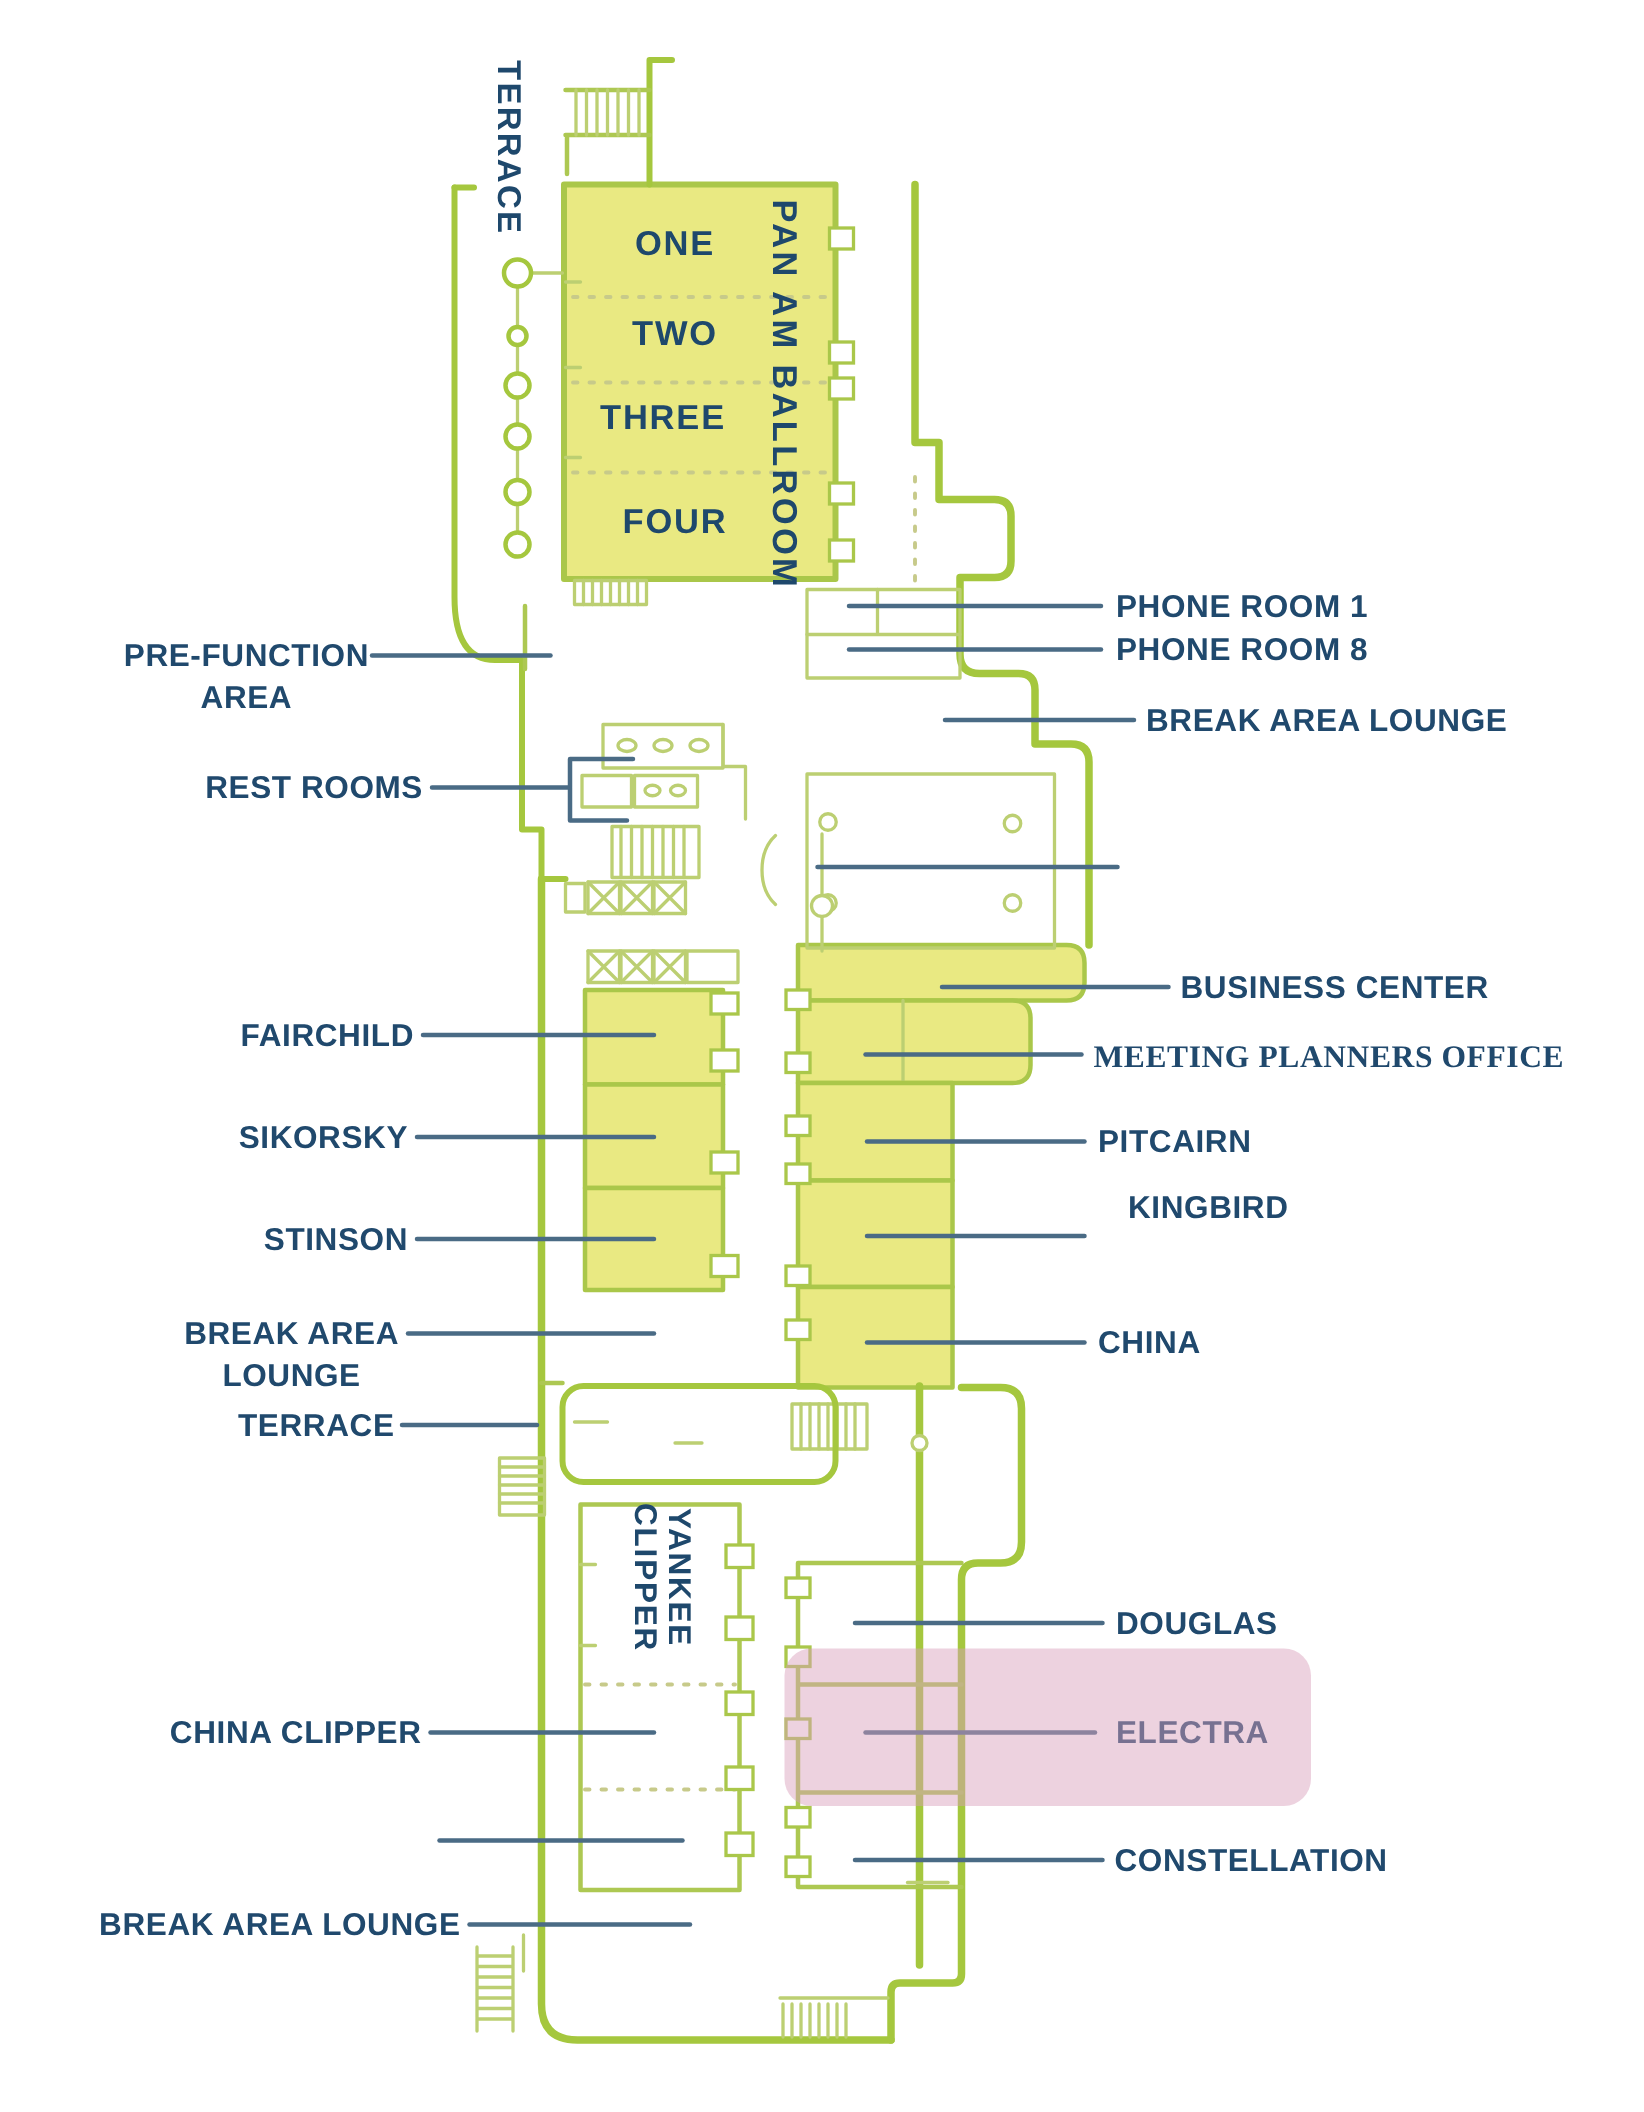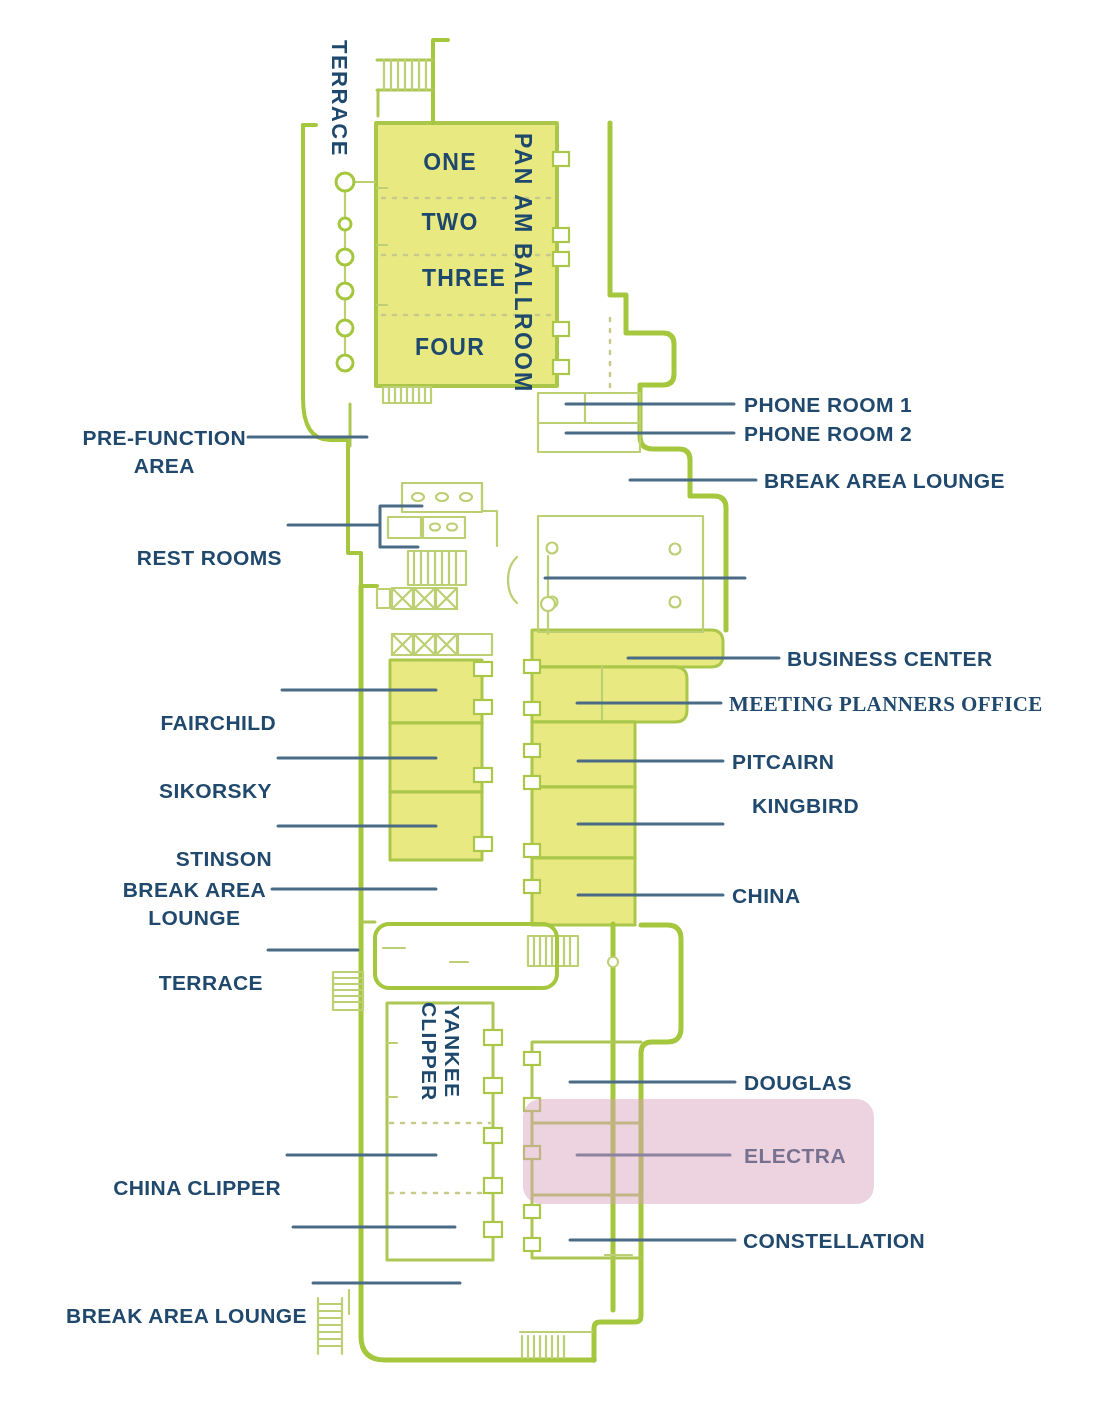--- a/index.html
+++ b/index.html
@@ -16,21 +16,21 @@
   .dash{stroke:#c7ca8a;stroke-width:2.6;fill:none;stroke-dasharray:3 8;stroke-linecap:round;}
   .notch{fill:#ffffff;stroke:#aac74a;stroke-width:2.2;}
   .circ{fill:#ffffff;stroke:#a5c73e;stroke-width:3;}
   .circ2{fill:#ffffff;stroke:#bccf72;stroke-width:2.2;}
   .leader{stroke:#4a6b85;stroke-width:3;fill:none;stroke-linecap:round;}
 
   
   .lbl{position:absolute;z-index:20;font-weight:bold;font-size:21px;line-height:28px;
        color:#20496d;letter-spacing:.4px;white-space:pre-line;}
   .lbl.center{text-align:center;}
-  .lbl.right{text-align:center;margin-top:32px;}
+  .lbl.right{text-align:center;}
   .sec{position:absolute;z-index:20;font-weight:bold;font-size:23px;color:#1e486c;
        letter-spacing:1.2px;transform:translateX(-50%);}
   .vtext{position:absolute;z-index:20;font-weight:bold;color:#1e486c;white-space:pre-line;
          transform-origin:0 0;transform:rotate(90deg);}
   .vterrace{font-size:22px;letter-spacing:1.5px;}
   .vpanam{font-size:23px;letter-spacing:2.2px;}
   .vyankee{font-size:21px;line-height:23px;letter-spacing:1.2px;text-align:center;}
 
   .highlight{position:absolute;z-index:30;border-radius:18px;
              background:rgba(217,160,187,0.47);pointer-events:none;}
@@ -231,37 +231,37 @@
     </g>
   </svg>
 
   <span class="vtext vterrace" style="left:352px;top:40px;">TERRACE</span>
   <span class="vtext vpanam" style="left:536px;top:133px;">PAN AM BALLROOM</span>
   <span class="vtext vyankee" style="left:464px;top:1002px;">YANKEE
 CLIPPER</span>
 
   <span class="sec" style="left:450px;top:149px;">ONE</span>
   <span class="sec" style="left:450px;top:209px;">TWO</span>
-  <span class="sec" style="left:464px;top:265px;text-align:right;">THREE</span>
+  <span class="sec" style="left:442px;top:265px;text-align:right;">THREE</span>
   <span class="sec" style="left:450px;top:334px;">FOUR</span>
 
   <span class="lbl center" style="right:850px;top:424px;text-align:center;">PRE-FUNCTION
 AREA</span>
   <span class="lbl right" style="right:814px;top:512px;">REST ROOMS</span>
   <span class="lbl right" style="right:820px;top:677px;">FAIRCHILD</span>
   <span class="lbl right" style="right:824px;top:745px;">SIKORSKY</span>
   <span class="lbl right" style="right:824px;top:813px;">STINSON</span>
   <span class="lbl center" style="right:830px;top:876px;">BREAK AREA
 LOUNGE</span>
   <span class="lbl right" style="right:833px;top:937px;">TERRACE</span>
   <span class="lbl right" style="right:815px;top:1142px;">CHINA CLIPPER</span>
   <span class="lbl right" style="right:789px;top:1270px;">BREAK AREA LOUNGE</span>
 
   <span class="lbl" style="left:744px;top:391px;">PHONE ROOM 1</span>
-  <span class="lbl" style="left:744px;top:420px;">PHONE ROOM 2</span>
+  <span class="lbl" style="left:744px;top:420px;">PHONE ROOM 8</span>
   <span class="lbl" style="left:764px;top:467px;">BREAK AREA LOUNGE</span>
   <span class="lbl" style="left:787px;top:645px;">BUSINESS CENTER</span>
   <span class="lbl" style="left:729px;top:690px;font-family:Liberation Serif, serif;">MEETING PLANNERS OFFICE</span>
   <span class="lbl" style="left:732px;top:748px;">PITCAIRN</span>
   <span class="lbl" style="left:732px;top:792px;margin-left:20px;">KINGBIRD</span>
   <span class="lbl" style="left:732px;top:882px;">CHINA</span>
   <span class="lbl" style="left:744px;top:1069px;">DOUGLAS</span>
   <span class="lbl" style="left:744px;top:1142px;">ELECTRA</span>
   <span class="lbl" style="left:743px;top:1227px;">CONSTELLATION</span>
 

